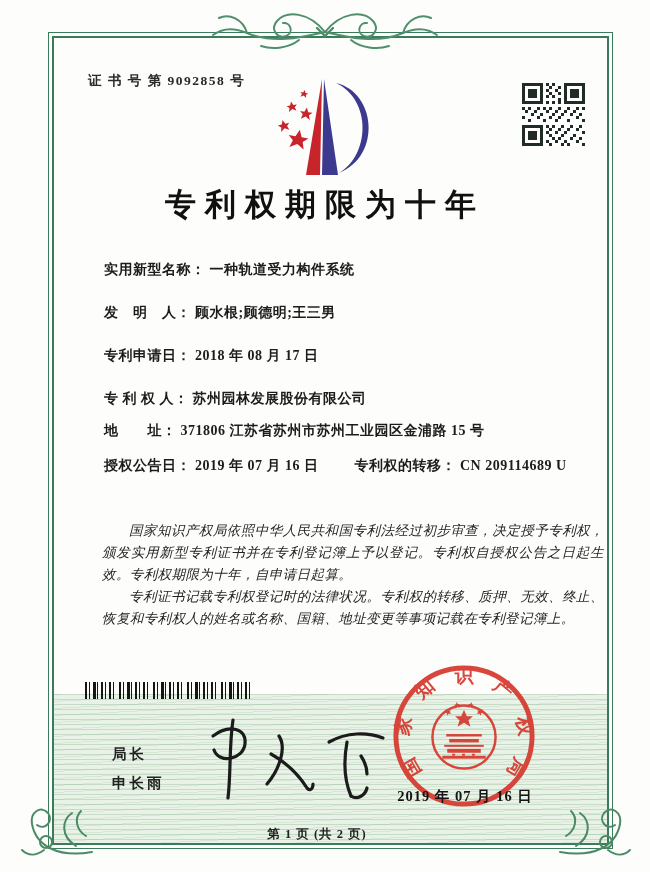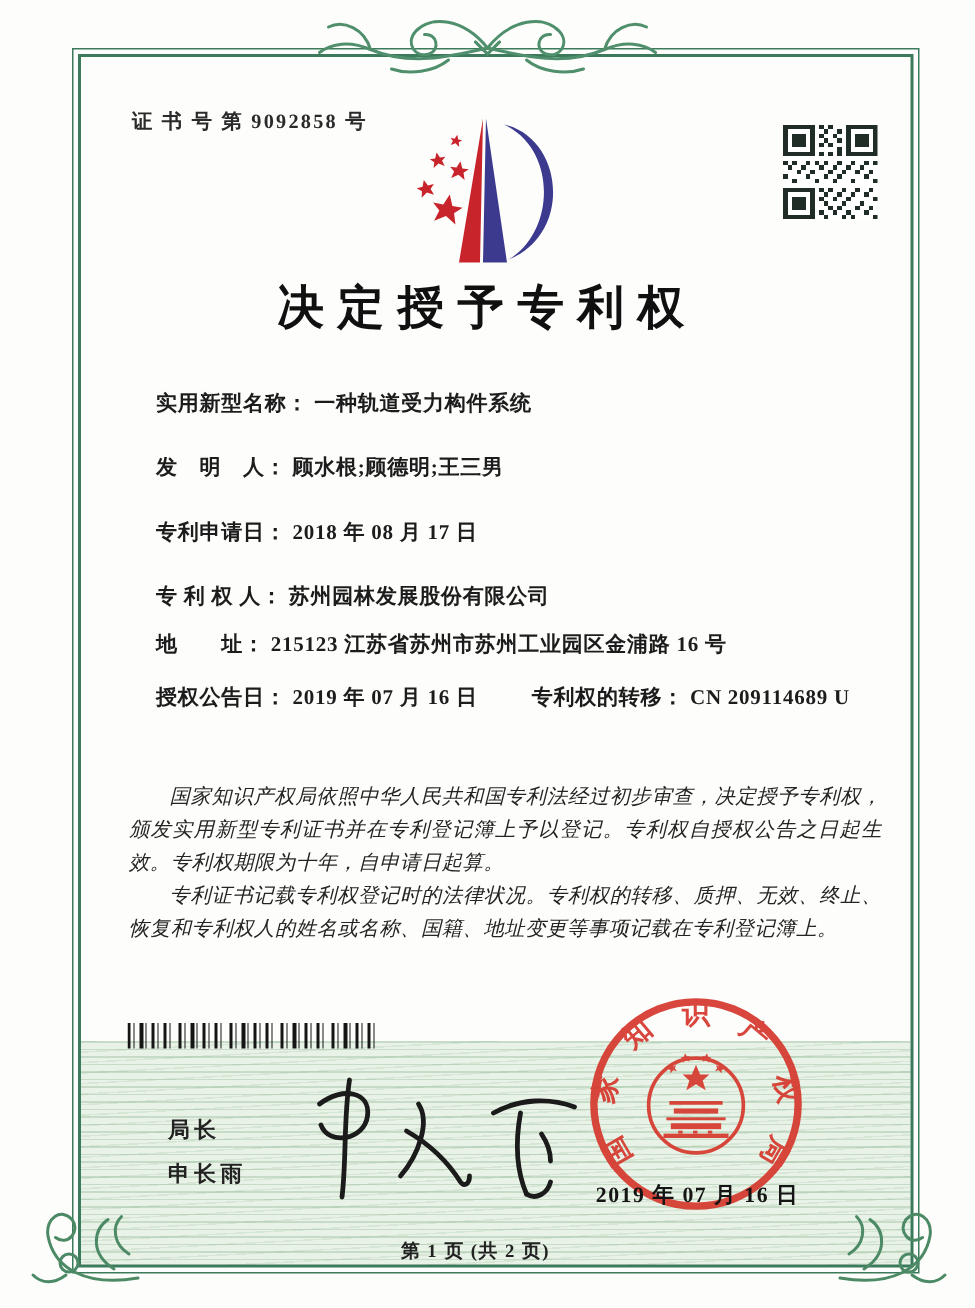--- a/index.html
+++ b/index.html
@@ -45,21 +45,21 @@
        letter-spacing:.5px;line-height:15px;white-space:nowrap;}
   .r1{margin-top:6px;}
   .r2,.r3,.r4,.r5{margin-top:28px;}
   .r6{margin-top:17px;}
   .r7{margin-top:20px;}
   .flabel{color:#1c1c1c;}
   .fvalue{color:#1c1c1c;margin-left:4px;}
   .pair2{margin-left:36px;display:flex;align-items:baseline;}
   
   .paras{
-    position:absolute;left:86px;top:520px;width:502px;z-index:4;
+    position:absolute;left:102px;top:520px;width:502px;z-index:4;
     font-size:13.5px;line-height:22px;font-style:italic;font-weight:500;
     letter-spacing:.4px;color:#242424;text-align:justify;
   }
   .paras p{margin:0;text-indent:2em;}
   
   .barcode{
     position:absolute;left:85px;top:682px;width:166px;height:17px;z-index:4;
     background-image:linear-gradient(90deg,
       #151515 0 2px, rgba(0,0,0,0) 2px 4px,
       #151515 4px 5px, rgba(0,0,0,0) 5px 8px,
@@ -222,42 +222,42 @@
         <rect x="11" y="19" width="1" height="1"></rect>
         <rect x="14" y="19" width="1" height="1"></rect>
         <rect x="18" y="19" width="1" height="1"></rect>
       <rect x="9" y="20" width="1" height="1"></rect>
         <rect x="13" y="20" width="1" height="1"></rect>
         <rect x="15" y="20" width="1" height="1"></rect>
         <rect x="20" y="20" width="1" height="1"></rect>
     </g>
   </svg>
 
-  <h1 class="title">决定授予专利权</h1>
+  <h1 class="title">专利权期限为十年</h1>
 
   <div class="fields">
     <div class="row r1">
       <span class="flabel">实用新型名称：</span>
       <span class="fvalue">一种轨道受力构件系统</span>
     </div>
     <div class="row r2">
       <span class="flabel">发　明　人：</span>
       <span class="fvalue">顾水根;顾德明;王三男</span>
     </div>
     <div class="row r4">
       <span class="flabel">专利申请日：</span>
       <span class="fvalue">2018 年 08 月 17 日</span>
     </div>
     <div class="row r5">
       <span class="flabel">专 利 权 人：</span>
       <span class="fvalue">苏州园林发展股份有限公司</span>
     </div>
     <div class="row r6">
       <span class="flabel">地　　址：</span>
-      <span class="fvalue">215123 江苏省苏州市苏州工业园区金浦路 16 号</span>
+      <span class="fvalue">371806 江苏省苏州市苏州工业园区金浦路 15 号</span>
     </div>
     <div class="row r7">
       <span class="flabel">授权公告日：</span>
       <span class="fvalue">2019 年 07 月 16 日</span>
       <span class="pair2">
         <span class="flabel">专利权的转移：</span>
         <span class="fvalue">CN 209114689 U</span>
       </span>
     </div>
   </div>

